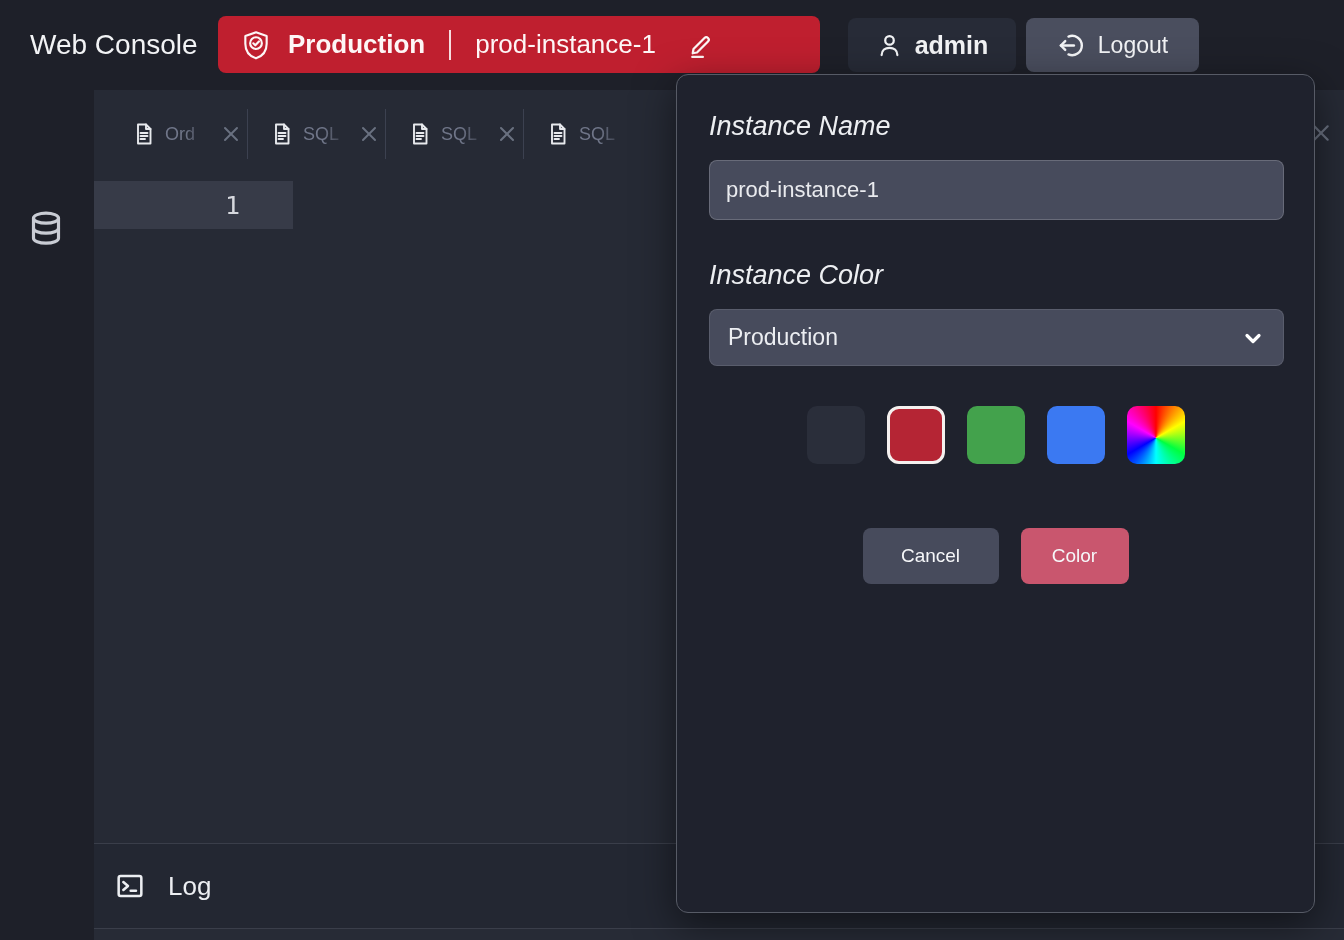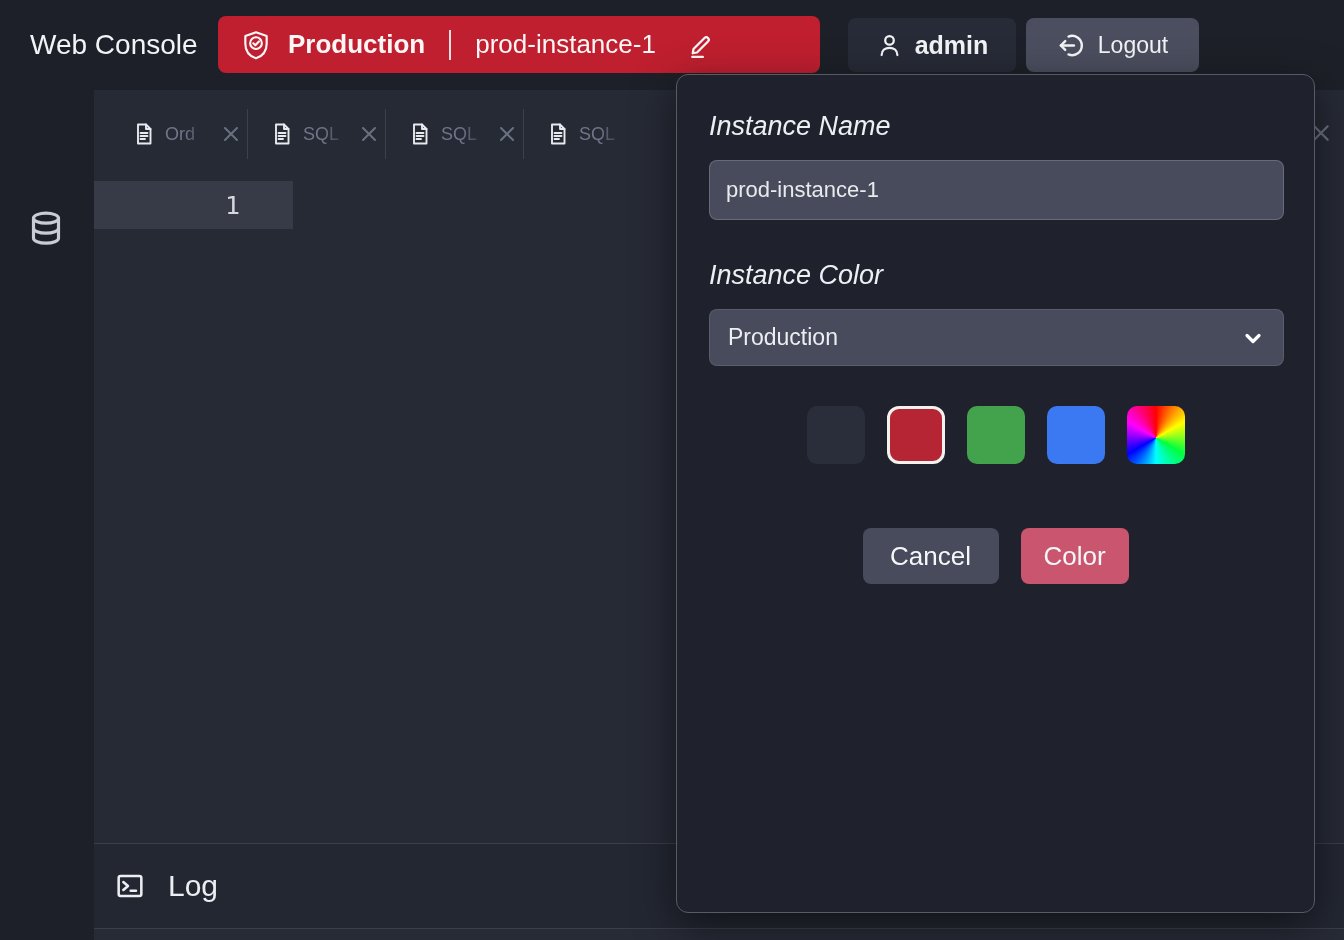--- a/index.html
+++ b/index.html
@@ -44,21 +44,21 @@
   
   .editor { position:absolute; left:0; top:88px; width:1250px; height:665px; background:#262a35; }
   .active-line-gutter { position:absolute; left:0; top:3px; width:199px; height:48px; background:#373b48;
                         display:flex; align-items:center; justify-content:flex-end; padding-right:53px; }
   .line-number { font-size:25px; color:#d6d8de; font-family:"DejaVu Sans Mono", monospace; }
 
   
   .logbar { position:absolute; left:0; top:753px; width:1250px; height:85px; background:#232732;
             border-top:1px solid #3a3e4a; display:flex; align-items:center; padding-left:20px; gap:22px; }
   .logbar .term-ic { color:#eceef2; }
-  .log-label { font-size:30px; color:#eceef2; }
+  .log-label { font-size:26px; color:#eceef2; }
   .bottomstrip { position:absolute; left:0; top:838px; width:1250px; height:12px; background:#272b36;
                  border-top:1px solid #3a3e4a; }
 
   
   .modal { position:absolute; left:676px; top:74px; width:639px; height:839px; background:#1f222d;
            border:1px solid #575b66; border-radius:12px; box-shadow:0 12px 40px rgba(0,0,0,.5);
            padding:36px 32px; z-index:10; }
   .field-label { font-size:27px; font-weight:500; color:#edeff2; margin-bottom:18px;font-style:italic; }
   .field { margin-bottom:40px; }
   .textfield { width:575px; height:60px; background:#474b5c; border:1px solid rgba(255,255,255,.18);
@@ -71,21 +71,21 @@
                    border:1px solid rgba(255,255,255,.18); border-radius:8px; padding:9px 16px;
                    font-size:22px; line-height:42px; color:#e9eaee; }
   .resize-handle { position:absolute; right:4px; bottom:4px; color:#b9bcc6; }
   .color-field .field-label { margin-bottom:16px; }
   .swatch-row { display:flex; justify-content:center; gap:22px; }
   .swatch { width:58px; height:58px; border-radius:10px; cursor:pointer; }
   .swatch.selected { border:3px solid #f5f1ef; border-radius:12px; }
   .swatch.rainbow { background:conic-gradient(from 0deg at 50% 55%, #ff0000, #ffff00, #00ff40, #00ffff, #0000ff, #ff00ff, #ff0000) !important; }
   .modal-footer { display:flex; justify-content:center; gap:22px; margin-top:64px; }
   .btn { height:56px; border-radius:8px; display:flex; align-items:center; justify-content:center;
-         font-size:26px; color:#f6f7f9; cursor:pointer; }
+         font-size:19px; color:#f6f7f9; cursor:pointer; }
   .btn-cancel { width:136px; background:#474b5c; }
   .btn-save { width:108px; background:#c9566e; }
 
   svg { display:block; }
 </style>
 </head>
 <body>
 
 <div class="topbar">
   <div class="app-title">Web Console</div>

